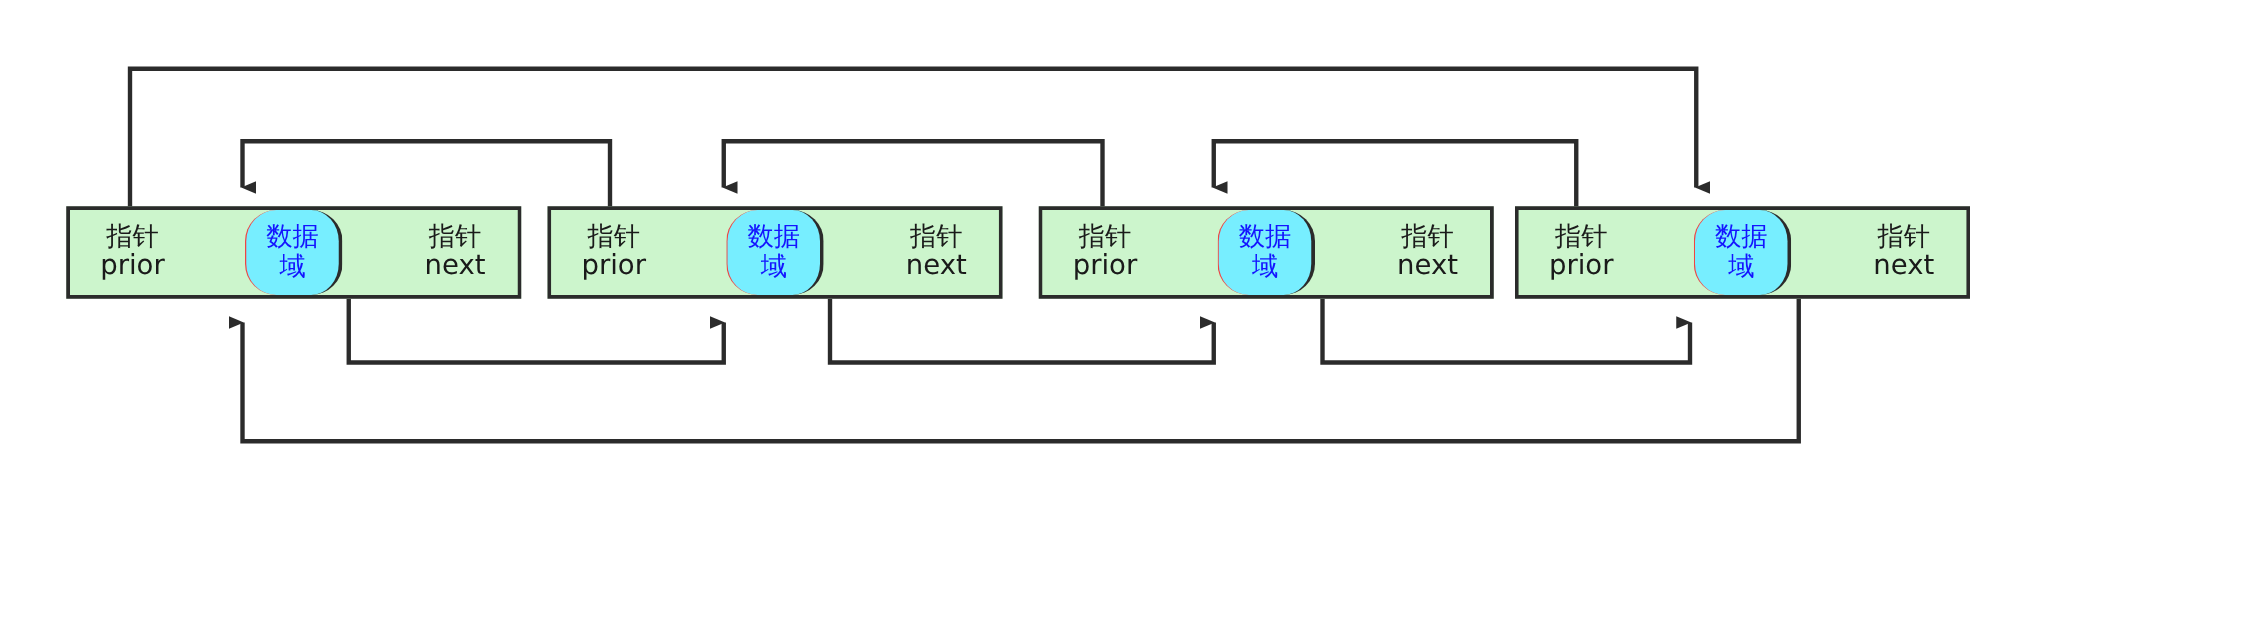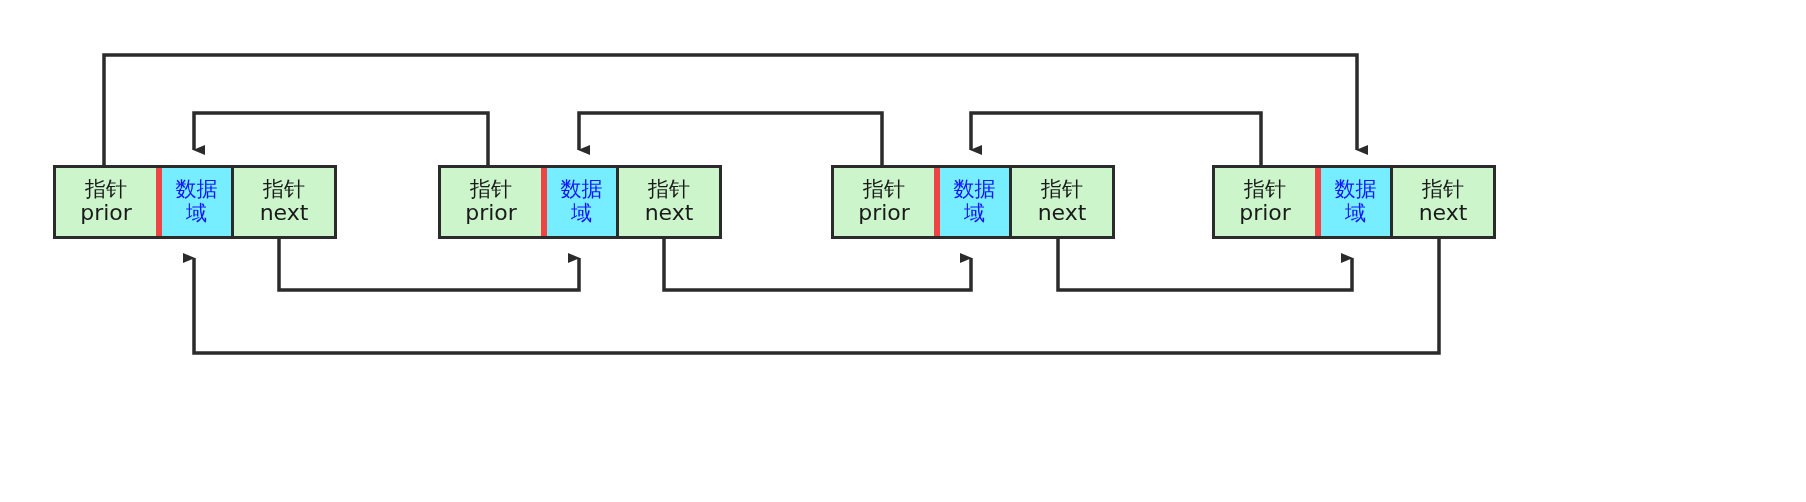--- a/index.html
+++ b/index.html
@@ -1,28 +1,28 @@
 <!DOCTYPE html>
 <html><head>
 <meta charset="utf-8">
 <style>
   html,body{margin:0;padding:0;background:#ffffff;}
   body{width:1806px;height:502px;overflow:hidden;
        font-family:"DejaVu Sans","Liberation Sans",sans-serif;}
   #stage{position:relative;width:1806px;height:502px;background:#ffffff;}
   #wires{position:absolute;left:0;top:0;width:1806px;height:502px;}
   .node{position:absolute;display:flex;border:3px solid #2b2b2b;box-sizing:border-box;
-        height:74px;background:#ccf5cc;}
+        height:74px;background:#ccf5cc;gap:40px;}
   .cell{display:flex;flex-direction:column;align-items:center;justify-content:center;
         box-sizing:border-box;height:100%;line-height:1.12;}
   .cell .l1{font-size:21px;}
   .cell .l2{font-size:22px;}
   .cell.ptr{background:#ccf5cc;color:#1a1a1a;width:100px;}
   .cell.data{background:#77eeff;color:#1414ff;width:78px;
-             border-left:6px solid #ef4444;border-right:3px solid #2b2b2b;}
+             border-left:1px solid #ef4444;border-right:3px solid #2b2b2b;border-radius:25px;}
   .cell.data .l1,.cell.data .l2{font-size:21px;}
 </style>
 </head>
 <body>
 
 <div id="stage">
 
   <svg id="wires" viewBox="0 0 1806 502" width="1806" height="502">
     <defs>
       <marker id="arrDown" markerWidth="16" markerHeight="16" refX="5" refY="11" orient="auto" markerUnits="userSpaceOnUse">

